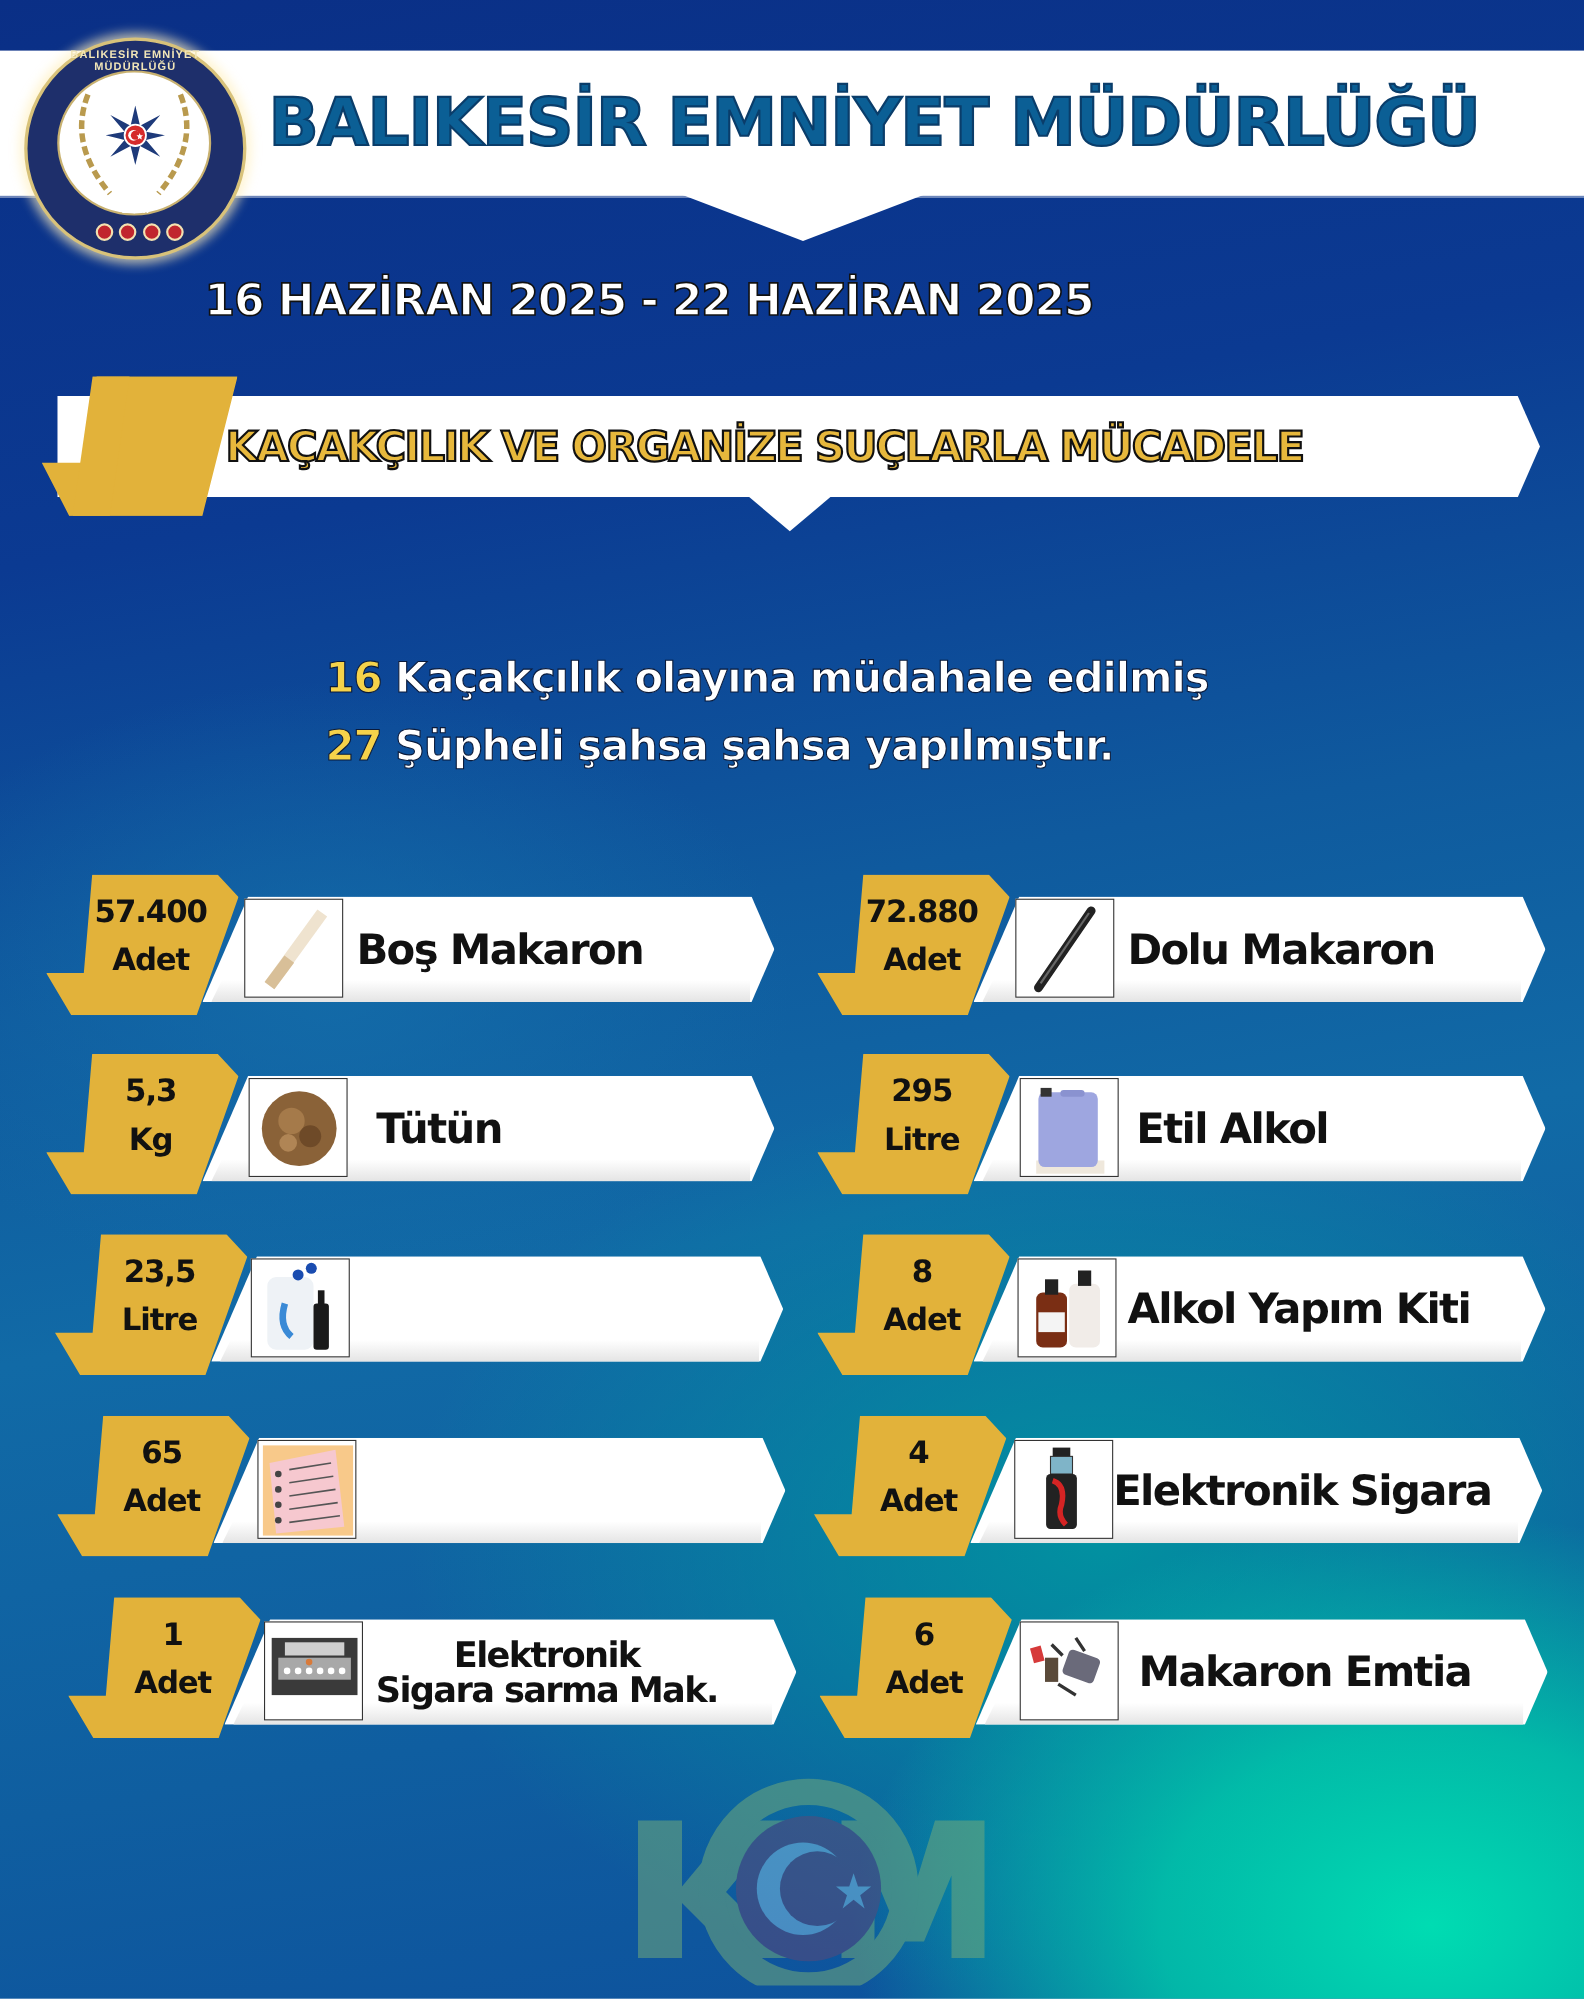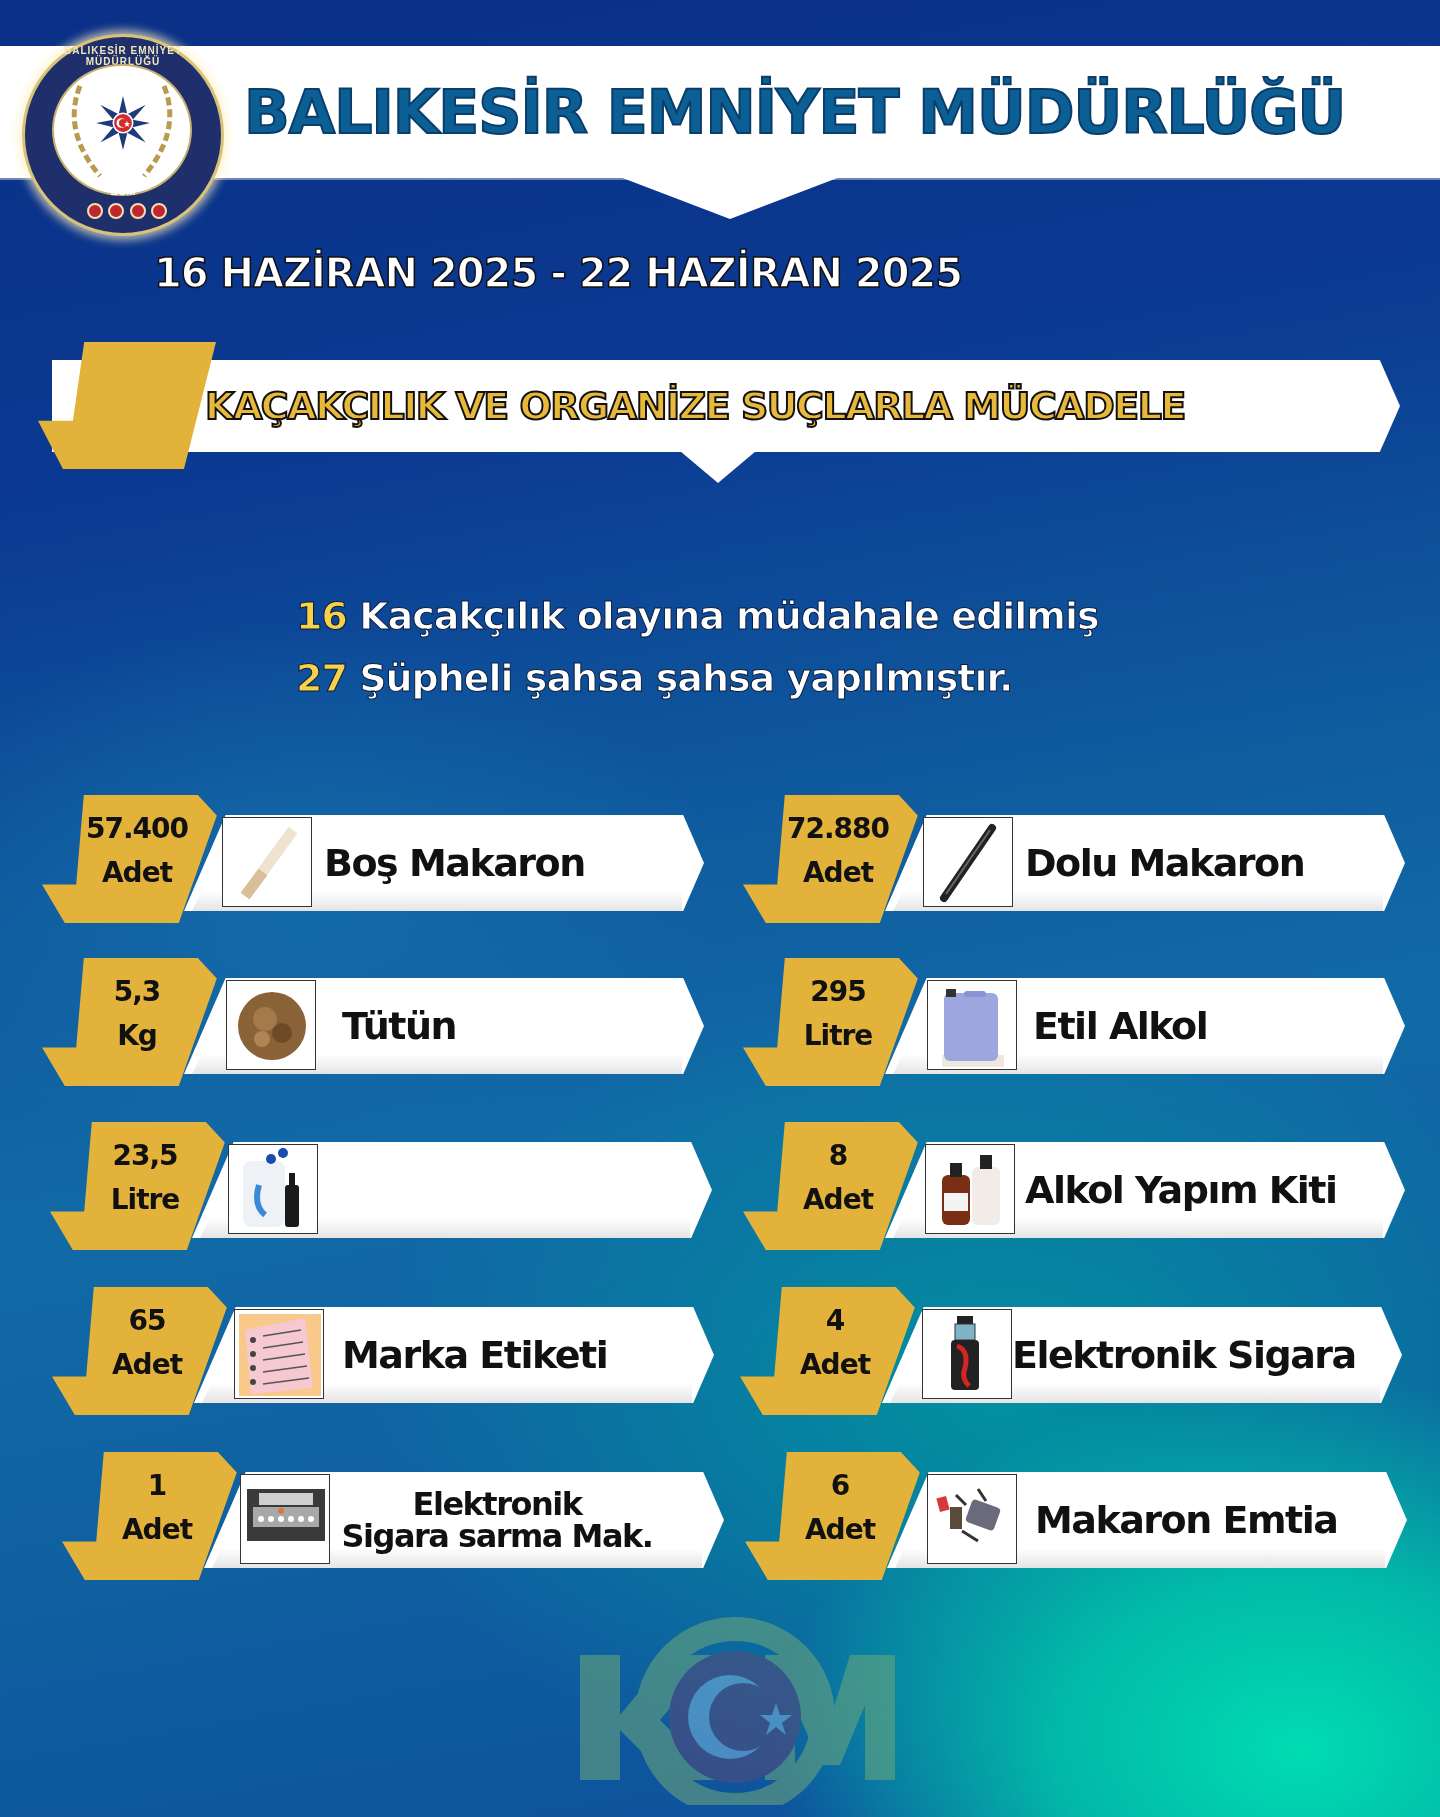--- a/index.html
+++ b/index.html
@@ -51,21 +51,21 @@
     position:absolute; left:0; top:148px; width:196px; text-align:center;
     font-size:11px; color:#ffffff; font-weight:bold;
   }
   .logo-stars { position:absolute; left:62px; top:166px; width:80px; display:flex; justify-content:space-between; }
   .logo-stars span { width:12px; height:12px; border-radius:50%; background:#c0262e; border:2px solid #f3e1b1; }
 
   
   .date {
     position:absolute; left:0; top:250px; width:1316px; text-align:center;
     font-family:"DejaVu Sans", sans-serif; font-weight:bold; font-size:40px; color:#ffffff;
-    -webkit-text-stroke:1.5px #111; letter-spacing:-1px;
+    -webkit-text-stroke:1.5px #111; letter-spacing:-1px;padding-left:32px;
   }
   .date span { margin-left:-200px; }
 
   
   .section-gold {
     position:absolute; left:38px; top:342px; width:178px; height:127px; background:#e2b23a;
     clip-path:polygon(28% 0, 100% 0, 82% 100%, 14% 100%, 0 62%, 22% 62%);
   }
   .section-white {
     position:absolute; left:52px; top:360px; width:1348px; height:92px; background:#ffffff;
@@ -307,21 +307,20 @@
         </g>
         <g stroke="#555" stroke-width="1.5">
           <line x1="28" y1="26" x2="66" y2="20"></line>
           <line x1="28" y1="38" x2="68" y2="32"></line>
           <line x1="28" y1="50" x2="70" y2="44"></line>
           <line x1="28" y1="62" x2="72" y2="56"></line>
           <line x1="28" y1="74" x2="74" y2="68"></line>
         </g>
       </svg>
   </div>
-  <div class="label" style="left:300px">Marka Etiketi</div>
 </div>
 
 <div class="card" style="left:730px;top:1287px">
   <div class="gold"></div>
   <div class="banner"></div>
   <div class="banner-shade"></div>
   <div class="qty">
       <div>4</div>
       <div>Adet</div>
     </div>

